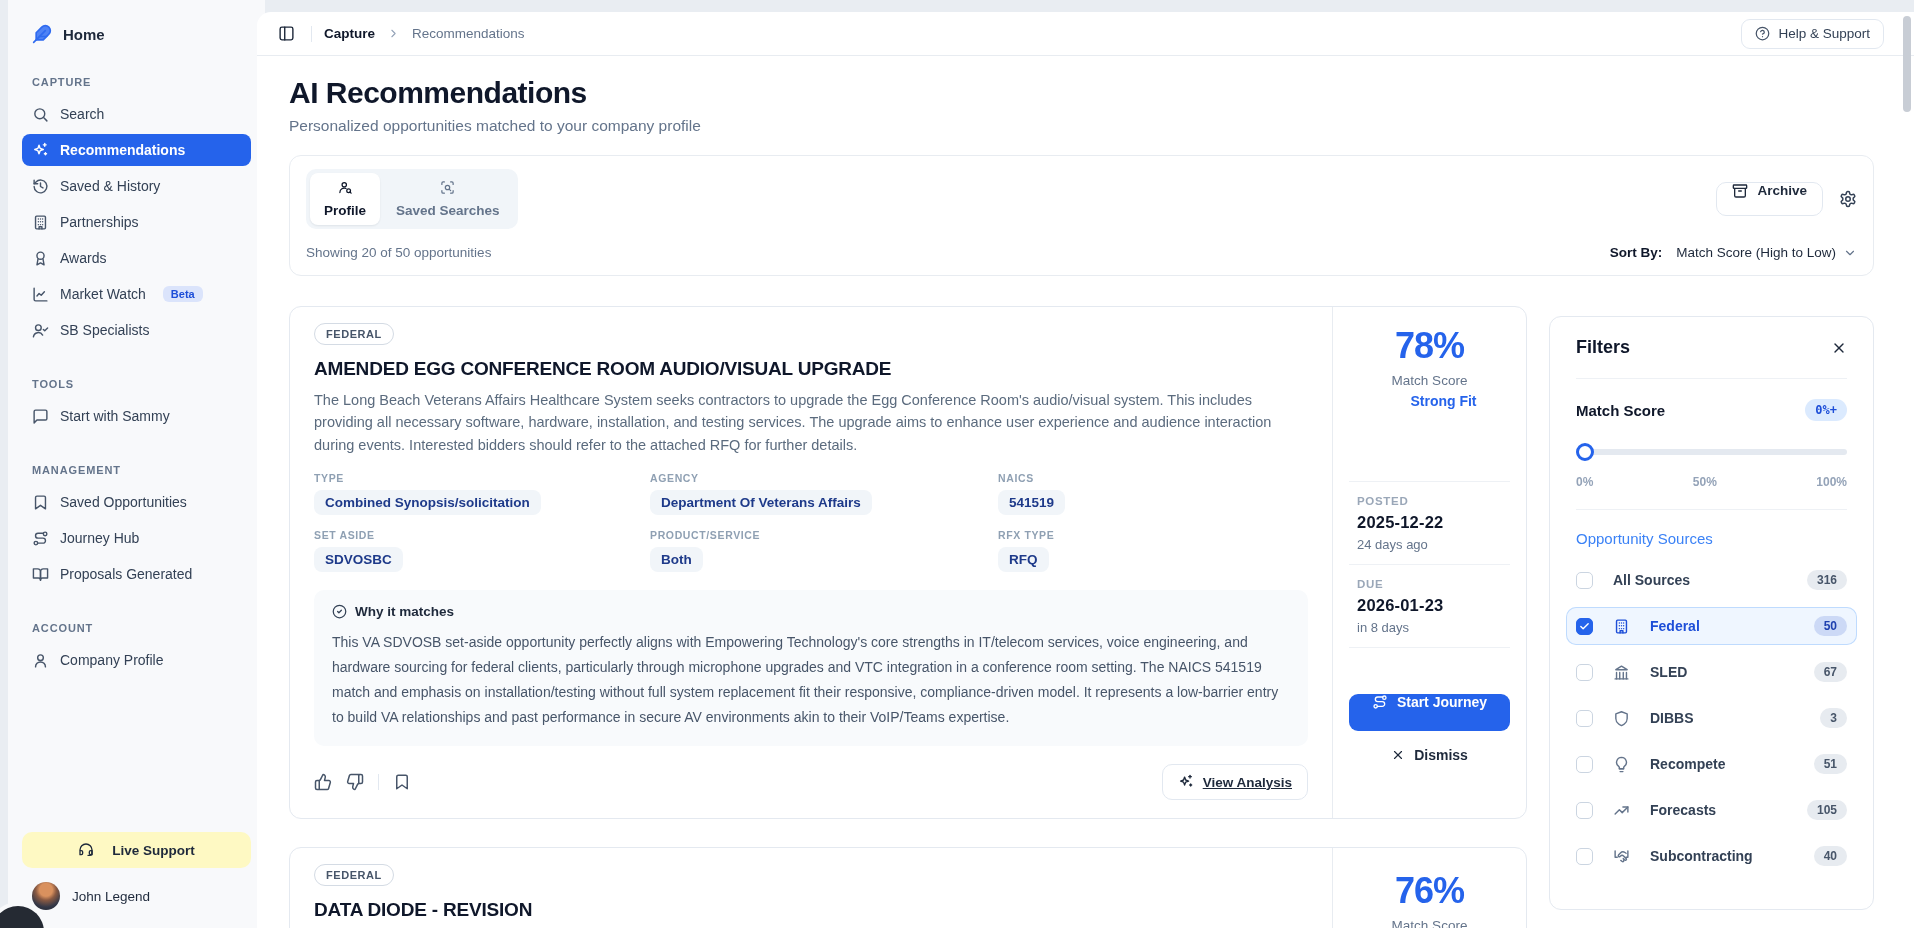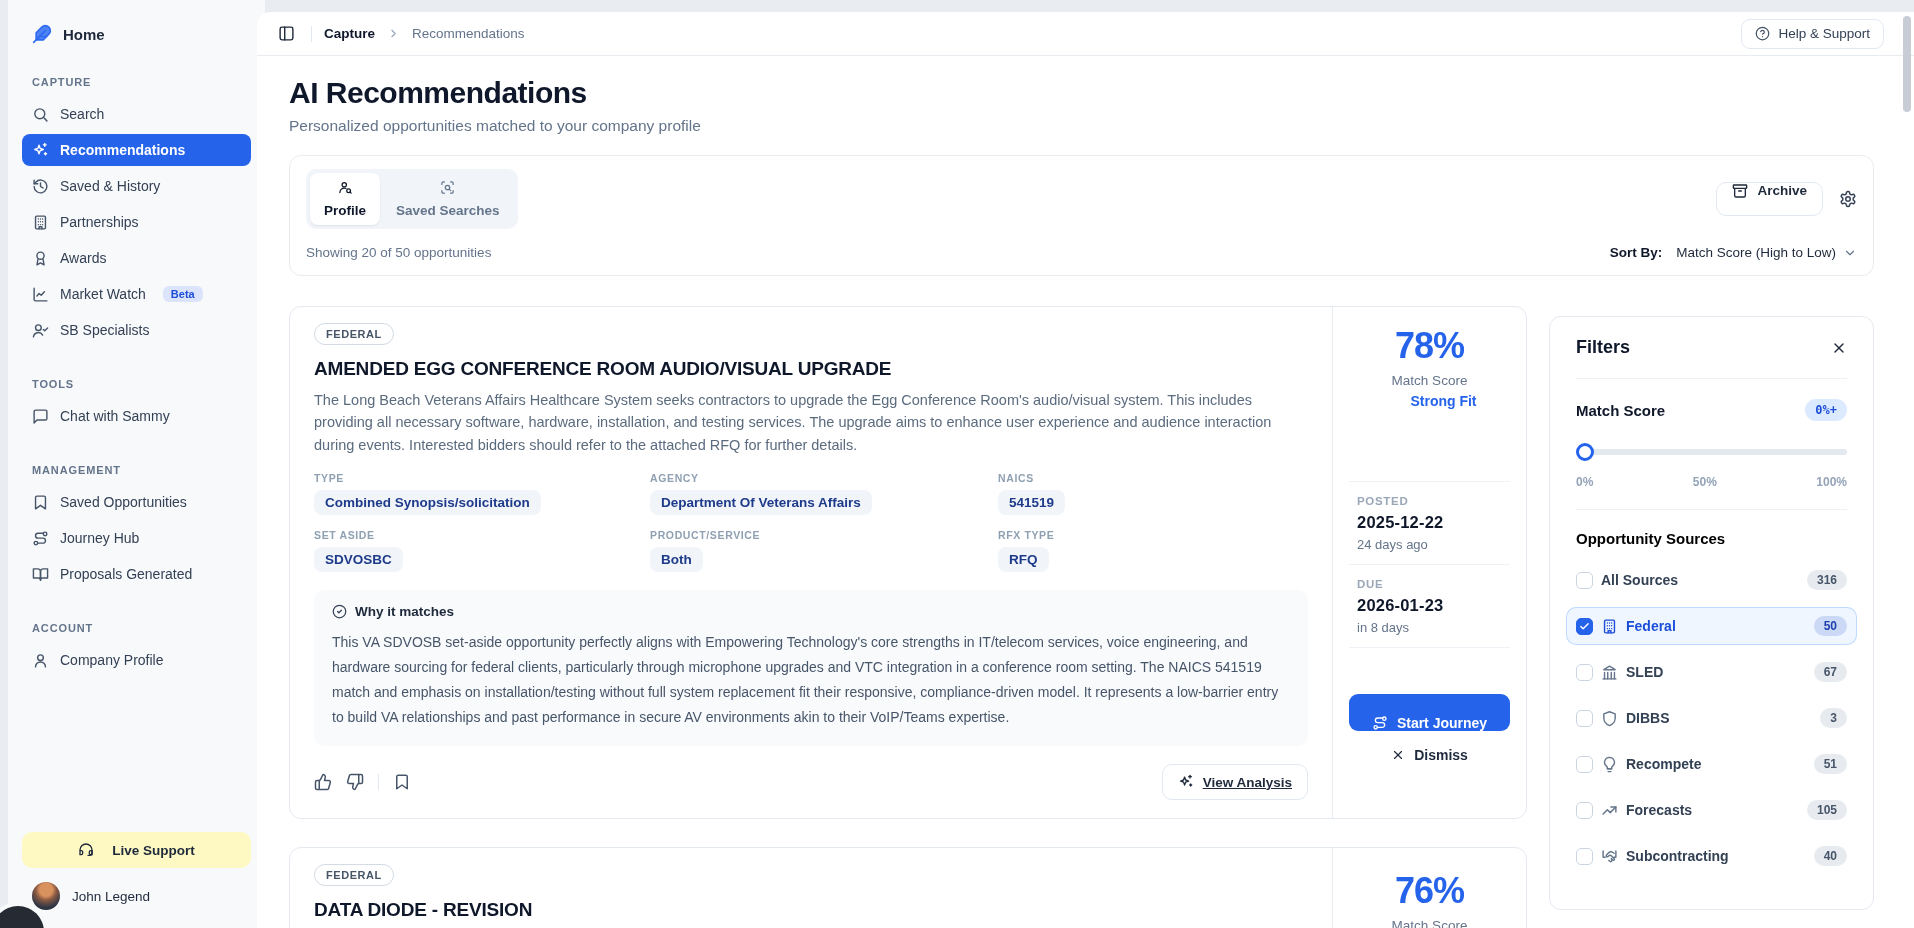--- a/index.html
+++ b/index.html
@@ -88,21 +88,21 @@
   .card-side { width:194px; flex:none; border-left:1px solid #e8ecf1; padding:18px 16px 16px; display:flex; flex-direction:column; align-items:center; text-align:center; }
   .score { font-size:36px; font-weight:800; color:#2563eb; letter-spacing:-1px; }
   .score-label { margin-top:6px; font-size:13.5px; color:#64748b; }
   .score-fit { margin-top:5px; font-size:14px; font-weight:700; color:#2563eb;margin-left:28px; }
   .side-div { width:100%; height:1px; background:#eef1f5; }
   .d1 { margin-top:72px; }
   .date-block { width:100%; text-align:left; padding:13px 8px 12px; }
   .date-label { font-size:11.5px; font-weight:700; letter-spacing:.06em; color:#9aa7b8; }
   .date-val { margin-top:6px; font-size:16.5px; font-weight:700; color:#0f172a; letter-spacing:.2px; }
   .date-rel { margin-top:5px; font-size:13px; color:#64748b; }
-  .journey-btn { margin-top:46px; width:100%; height:37px; display:flex; align-items:flex-end; justify-content:center; gap:9px; background:#2563eb; border:none; border-radius:9px; color:#fff; font-size:14px; font-weight:700; cursor:pointer; }
+  .journey-btn { margin-top:46px; width:100%; height:37px; display:flex; align-items:flex-start; justify-content:center; gap:9px; background:#2563eb; border:none; border-radius:9px; color:#fff; font-size:14px; font-weight:700; cursor:pointer; }
   .journey-btn .ic { width:16px; height:16px; }
   .dismiss { margin-top:16px; display:flex; align-items:center; gap:9px; font-size:14px; font-weight:600; color:#1e293b; cursor:pointer; }
   .dismiss .ic { width:14px; height:14px; }
 
   
   .card-side.mini { justify-content:flex-start; padding-top:22px; }
 
   
   .filters { width:325px; flex:none; border:1px solid #e4e9f0; border-radius:12px; background:#fff; padding:20px 26px 26px; margin-top:10px; }
   .filters-head { display:flex; align-items:center; }
@@ -110,22 +110,22 @@
   .filters-close { margin-left:auto; color:#1e293b; cursor:pointer; }
   .filters-close .ic { width:16px; height:16px; }
   .filters-div { height:1px; background:#eef1f5; margin:20px 0; }
   .ms-row { display:flex; align-items:center; }
   .ms-label { font-size:15px; font-weight:700; color:#0f172a; }
   .ms-badge { margin-left:auto; background:#dbeafe; color:#1d4ed8; font-size:12px; font-weight:700; padding:4px 10px; border-radius:999px; font-family:"DejaVu Sans Mono", monospace; }
   .slider { position:relative; margin-top:22px; height:18px; cursor:pointer; }
   .slider-track { position:absolute; top:6px; left:0; right:0; height:6px; border-radius:3px; background:#e4e9f0; }
   .slider-thumb { position:absolute; top:0; left:0; width:18px; height:18px; border-radius:50%; background:#fff; border:3px solid #2563eb; }
   .scale { display:flex; justify-content:space-between; margin-top:14px; font-size:12px; font-weight:600; color:#94a3b8; }
-  .src-title { font-size:15px; font-weight:700; color:#000000; margin-bottom:14px; }
-  .src-row { display:flex; align-items:center; gap:8px; height:38px; padding:0 10px; margin:0 -10px 8px; border-radius:10px; cursor:pointer;text-align:center; }
+  .src-title { font-size:15px; font-weight:400; color:#3b82f6; margin-bottom:14px; }
+  .src-row { display:flex; align-items:center; gap:20px; height:38px; padding:0 10px; margin:0 -10px 8px; border-radius:10px; cursor:pointer;text-align:center; }
   .src-row .cbox { width:17px; height:17px; border:1.5px solid #cbd5e1; border-radius:5px; background:#fff; flex:none; display:flex; align-items:center; justify-content:center; }
   .src-row .ic { width:17px; height:17px; color:#64748b; flex:none; }
   .src-row .src-name { font-size:14px; font-weight:600; color:#334155; }
   .src-count { margin-left:auto; background:#e7ebf0; color:#475569; font-size:12px; font-weight:700; padding:3px 10px; border-radius:999px; }
   .src-row.sel { background:#eff6ff; box-shadow:inset 0 0 0 1px #bfdbfe; }
   .src-row.sel .cbox { background:#2563eb; border-color:#2563eb; }
   .src-row.sel .cbox .ic { width:11px; height:11px; color:#fff; stroke-width:3; }
   .src-row.sel .src-name { color:#1d4ed8; }
   .src-row.sel .ic.src-glyph { color:#1d4ed8; }
   .src-row.sel .src-count { background:#ccd9f6; color:#1e40af; }
@@ -202,21 +202,21 @@
         <path d="m16 10.5 2 2 4-4"></path>
       </svg>
     <span>SB Specialists</span>
   </div>
 
   <div class="sec-label sec-gap">TOOLS</div>
   <div class="nav-item">
     <svg class="ic" viewBox="0 0 24 24">
         <path d="M21 15a2 2 0 0 1-2 2H7l-4 4V5a2 2 0 0 1 2-2h14a2 2 0 0 1 2 2z"></path>
       </svg>
-    <span>Chat with Sammy</span>
+    <span>Start with Sammy</span>
   </div>
 
   <div class="sec-label sec-gap">MANAGEMENT</div>
   <div class="nav-item">
     <svg class="ic" viewBox="0 0 24 24">
         <path d="m19 21-7-5-7 5V5a2 2 0 0 1 2-2h10a2 2 0 0 1 2 2z"></path>
       </svg>
     <span>Saved Opportunities</span>
   </div>
   <div class="nav-item">

